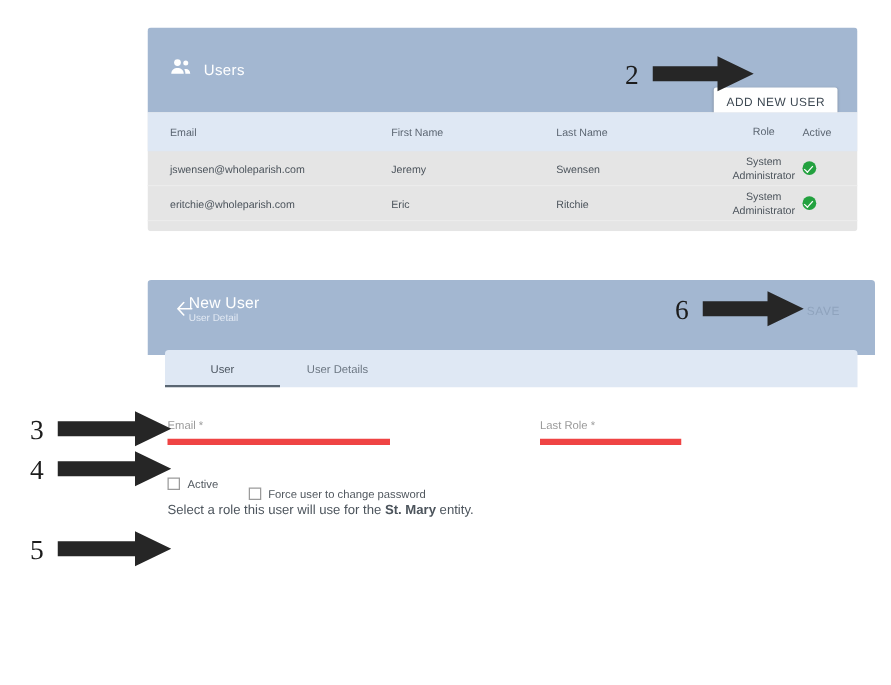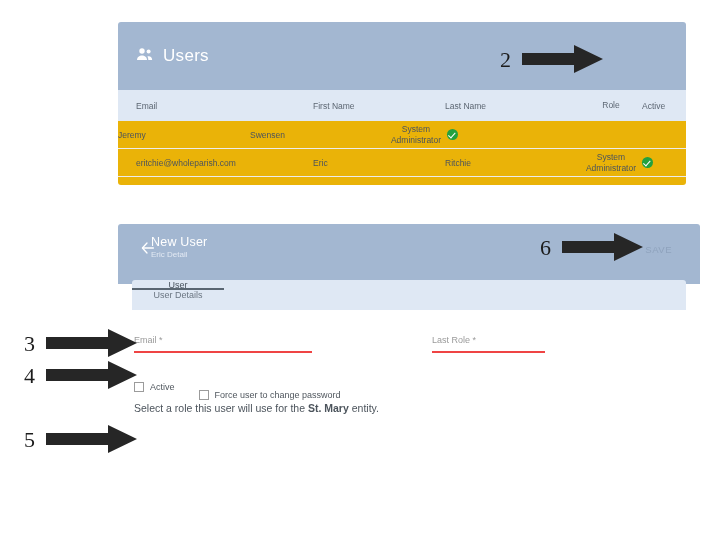--- a/index.html
+++ b/index.html
@@ -41,21 +41,21 @@
   .users-title-wrap {
     position: absolute;
     left: 18px;
     top: 24px;
     display: flex;
     align-items: center;
     gap: 10px;
   }
   .users-title {
     color: #ffffff;
-    font-size: 17px;
+    font-size: 12px;
     font-weight: 400;
     letter-spacing: .3px;
   }
   .group-icon { display: block; }
 
   
   #add-new-user-button {
     position: absolute;
     right: 16px;
     top: 48px;
@@ -71,21 +71,21 @@
     box-shadow: 0 1px 2px rgba(0,0,0,.22);
   }
 
   
   .tbl {
     position: absolute;
     left: 0;
     top: 68px;
     right: 0;
     bottom: 0;
-    background: #eab308;
+    background: #e5e5e5;
   }
   .tbl-head {
     display: flex;
     align-items: center;
     height: 31px;
     background: #dfe8f4;
     color: #5c6672;
     font-size: 8.5px;
   }
   .tbl-row {
@@ -173,21 +173,20 @@
     position: absolute;
     left: 14px;
     top: 56px;
     width: 554px;
     height: 30px;
     background: #dfe8f4;
     border-radius: 3px 3px 0 0;
     display: flex;
     align-items: stretch;
     box-sizing: border-box;
-    flex-direction: column;
   }
   .tab {
     width: 92px;
     display: flex;
     align-items: center;
     justify-content: center;
     font-size: 9px;
     color: #6b7682;
     cursor: pointer;
     position: relative;
@@ -205,21 +204,21 @@
   .form-body {
     position: absolute;
     left: 0;
     top: 86px;
     right: 0;
     bottom: 0;
     background: #ffffff;
   }
   .field {
     position: absolute;
-    border-bottom: 2px solid #ef4444;
+    border-bottom: 5px solid #ef4444;
     height: 19px;
   }
   .field span {
     position: absolute;
     left: 0;
     top: 3px;
     font-size: 9px;
     color: #9a9a9a;
   }
   #email-field      { left: 16px;  top: 22px; width: 178px; }
@@ -286,31 +285,33 @@
       <svg width="17" height="14" viewBox="0 0 17 14">
         <circle cx="6" cy="4" r="2.7" fill="#ffffff"></circle>
         <path d="M1 13 c0-3 2.4-4.6 5-4.6 S11 10 11 13 z" fill="#ffffff"></path>
         <circle cx="12.6" cy="4.4" r="2" fill="#ffffff"></circle>
         <path d="M11.3 13 h4.9 c0-2.5-1.6-3.8-3.4-3.8 -.5 0-1 .1-1.4.25 .6.9.9 2 .9 3.55 z" fill="#ffffff"></path>
       </svg>
     </span>
     <span class="users-title">Users</span>
   </div>
 
+  <button id="add-new-user-button">ADD NEW USER</button>
 
   <div class="tbl">
     <div class="tbl-head">
       <div class="c-email">Email</div>
       <div class="c-first">First Name</div>
       <div class="c-last">Last Name</div>
       <div class="c-role">Role</div>
       <div class="c-active">Active</div>
     </div>
 
     <div class="tbl-row">
+      <div class="c-email">jswensen@wholeparish.com</div>
       <div class="c-first">Jeremy</div>
       <div class="c-last">Swensen</div>
       <div class="c-role">System Administrator</div>
       <div class="c-active"><span class="check-badge"></span></div>
     </div>
 
     <div class="tbl-row">
       <div class="c-email">eritchie@wholeparish.com</div>
       <div class="c-first">Eric</div>
       <div class="c-last">Ritchie</div>
@@ -325,21 +326,21 @@
 <div class="panel" id="newuser-panel">
   <div class="blue-head"></div>
 
   <span class="back-arrow">
     <svg width="14" height="12" viewBox="0 0 14 12">
       <path d="M6 1 L1.4 6 L6 11" stroke="#ffffff" stroke-width="1.3" fill="none" stroke-linecap="round" stroke-linejoin="round"></path>
       <path d="M1.6 6 H12.4" stroke="#ffffff" stroke-width="1.3" stroke-linecap="round"></path>
     </svg>
   </span>
   <div class="nu-title">New User</div>
-  <div class="nu-sub">Eric Detail</div>
+  <div class="nu-sub">User Detail</div>
   <button id="save-button">SAVE</button>
 
   <div class="tabbar">
     <div class="tab active">User</div>
     <div class="tab">User Details</div>
   </div>
 
   <div class="form-body">
     <div class="field" id="email-field">
       <span>Email *</span>

